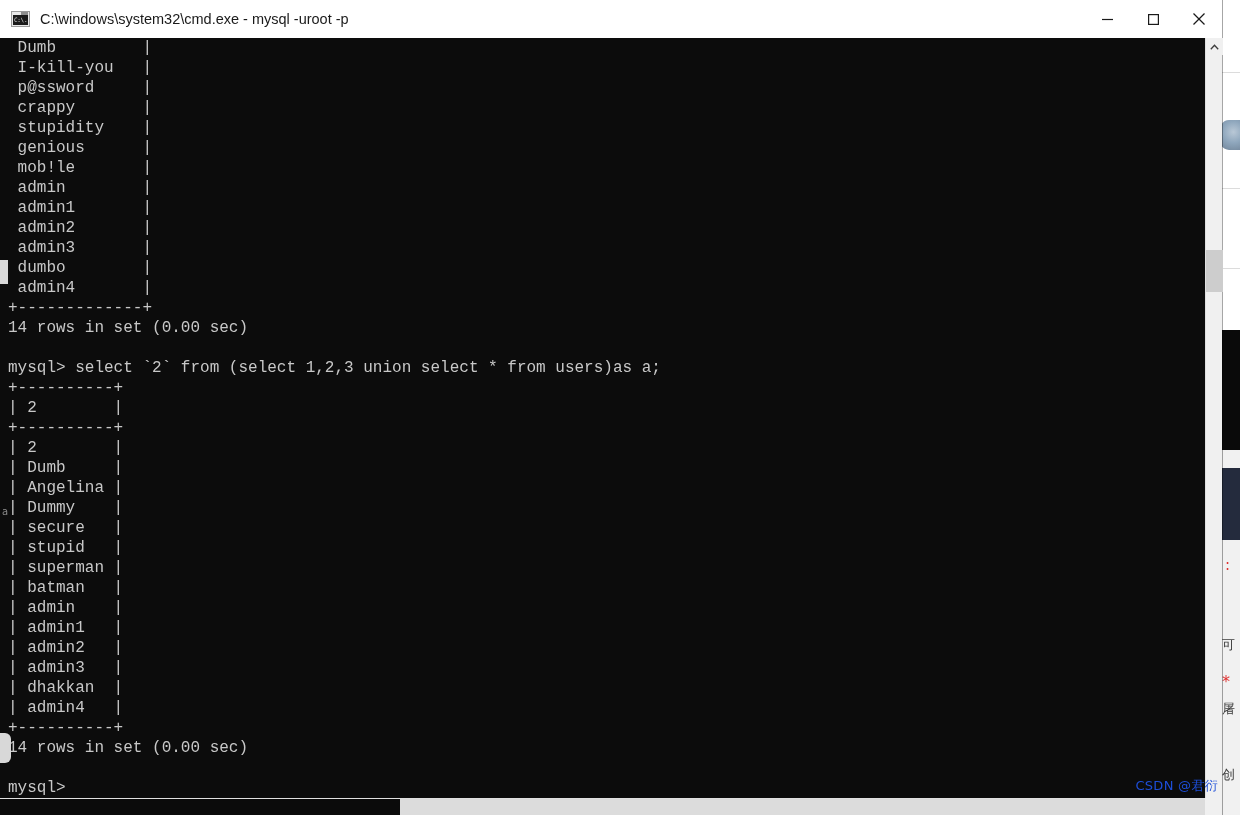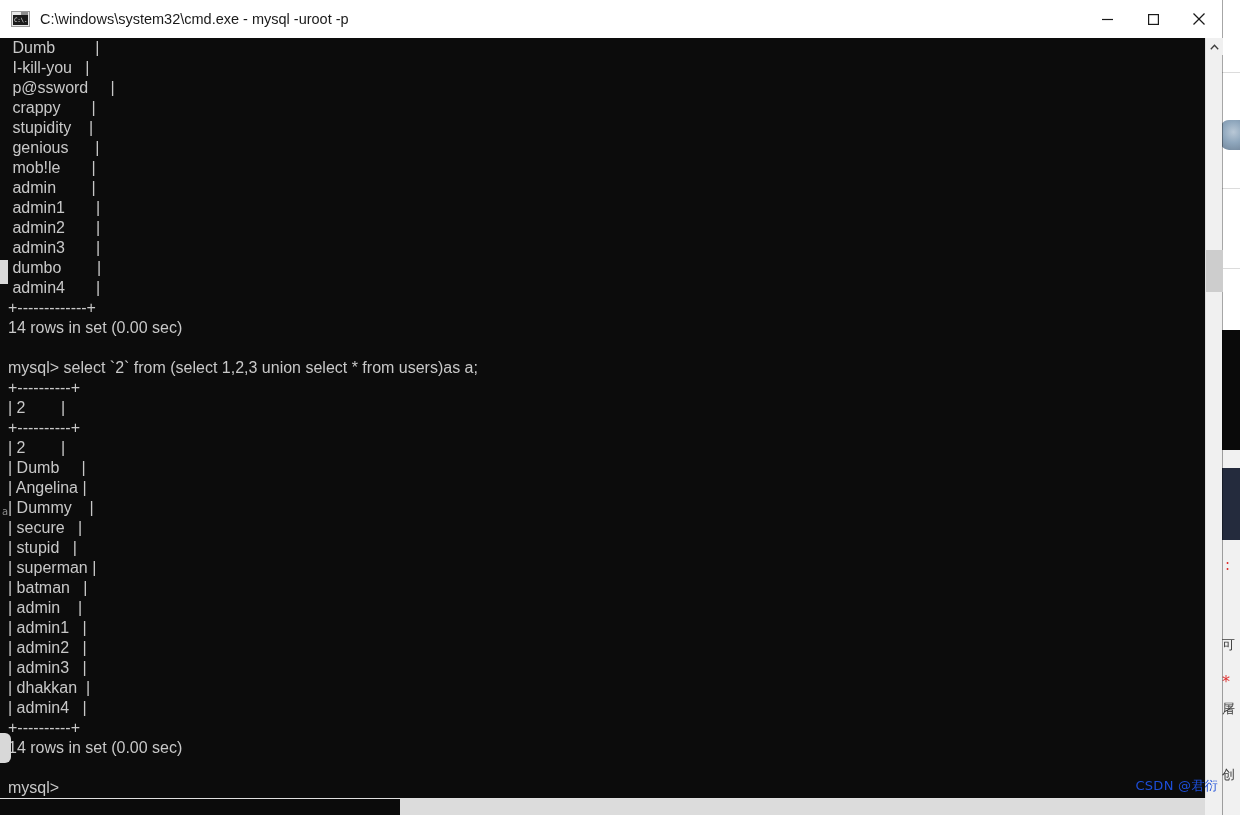--- a/index.html
+++ b/index.html
@@ -179,21 +179,21 @@
     right: 0;
     bottom: 0;
     background: #0c0c0c;
   }
   #console-text {
     position: absolute;
     left: 8px;
     top: 0px;
     right: 22px;
     bottom: 18px;
-    font-family: Liberation Sans, sans-serif;
+    font-family: Liberation Mono, monospace;
     font-size: 16px;
     line-height: 20px;
     color: #c8c8c8;
     white-space: pre;
     overflow: hidden;
     letter-spacing: 0px;
   }
   #console-text .line { height: 20px; }
 
   

